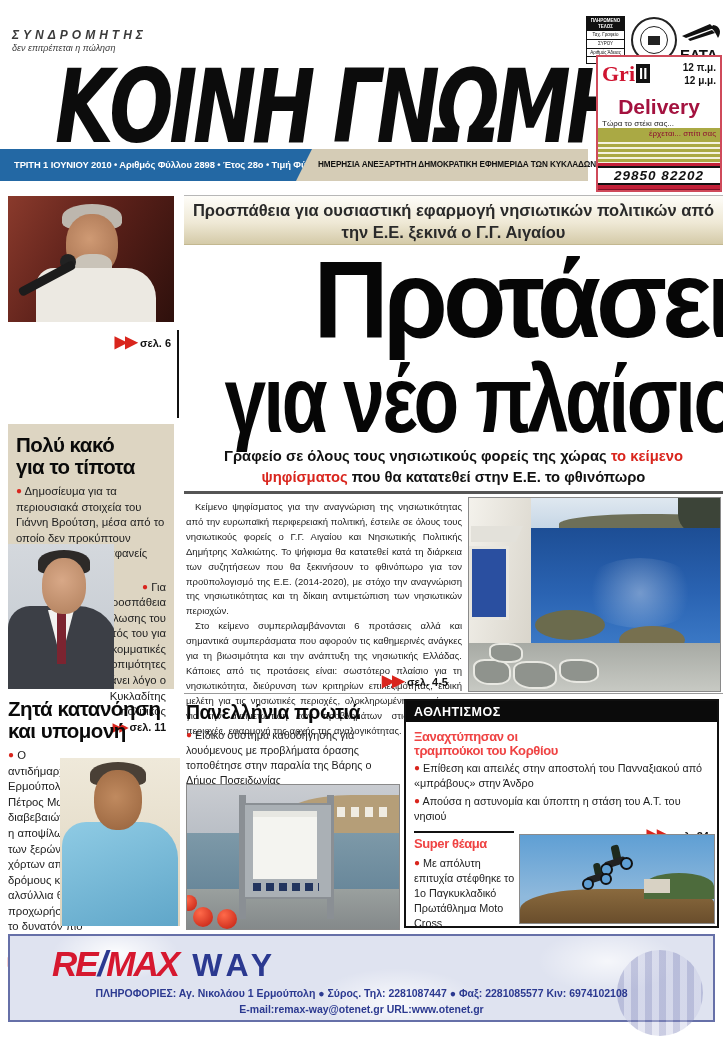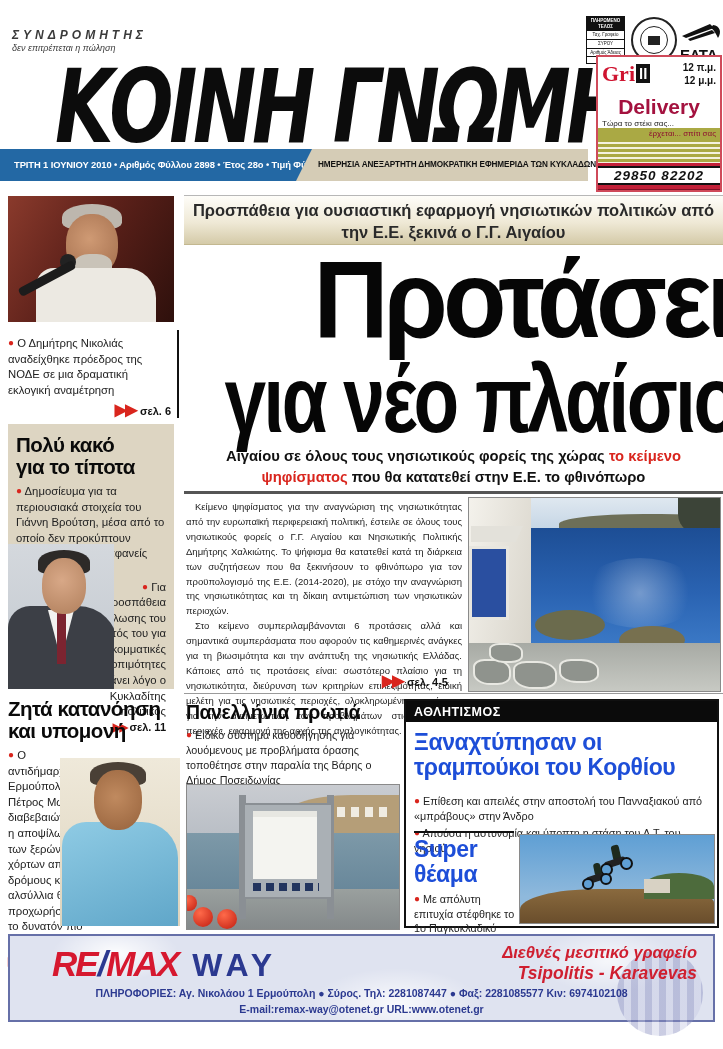--- a/index.html
+++ b/index.html
@@ -62,21 +62,21 @@
   .story-title{font-weight:bold;font-size:20.5px;letter-spacing:-0.5px;line-height:1.05;color:#0a0a0a;}
   .story-text{font-size:11.3px;line-height:1.38;color:#222;}
   .beige-box{background:#ddd5c2;}
   .vline{width:2px;background:#111;}
   .photo{overflow:hidden;position:absolute;}
   .photo.bordered{border:1px solid #8a8a8a;}
   
   .sports-box{border:2px solid #111;background:#fff;}
   .sports-bar{background:#0b0b0b;color:#fff;font-weight:bold;font-size:12.5px;
               letter-spacing:0.5px;padding:4px 0 3px 8px;}
-  .sports-title{font-weight:bold;font-size:23px;letter-spacing:-0.4px;line-height:1.08;color:#1d4ed8;}
+  .sports-title{font-weight:bold;font-size:13px;letter-spacing:-0.4px;line-height:1.08;color:#ef4444;}
   .sports-text{font-size:10.8px;line-height:1.38;color:#222;}
   
   .remax-box{border:2px solid #6670a8;
      background:
        radial-gradient(90px 40px at 15% 20%,rgba(255,255,255,.9),rgba(255,255,255,0) 70%),
        radial-gradient(120px 50px at 55% 80%,rgba(255,255,255,.8),rgba(255,255,255,0) 70%),
        radial-gradient(100px 45px at 85% 30%,rgba(255,255,255,.7),rgba(255,255,255,0) 70%),
        #dfe3f0;}
   .remax-logo{font-weight:bold;font-style:italic;font-size:35px;letter-spacing:-2px;color:#d6182f;white-space:nowrap;}
   .remax-slash{color:#2b3990;padding:0 1px;}
@@ -214,21 +214,21 @@
     </div>
     <div class="abs datebar-beige-text" style="left:318px;top:11px;">ΗΜΕΡΗΣΙΑ ΑΝΕΞΑΡΤΗΤΗ ΔΗΜΟΚΡΑΤΙΚΗ ΕΦΗΜΕΡΙΔΑ ΤΩΝ ΚΥΚΛΑΔΩΝ</div>
   </div>
 
   <div class="abs kicker" style="left:184px;top:195px;width:539px;height:50px;padding-top:3px;box-sizing:border-box;">Προσπάθεια για ουσιαστική εφαρμογή νησιωτικών πολιτικών από την Ε.Ε. ξεκινά ο Γ.Γ. Αιγαίου</div>
 
   <div class="abs headline hl1" style="left:50%;margin-left:93px;top:244px;transform-origin:center top;left:184px;width:539px;text-align:center;transform:scaleY(1.06);">Προτάσεις</div>
   <div class="abs headline hl2" style="left:184px;width:539px;text-align:center;top:352px;transform-origin:center top;transform:scaleX(0.85) scaleY(1.08);">για νέο πλαίσιο</div>
 
   <div class="abs subhead" style="left:184px;top:446px;width:539px;">
-    <span>Αιγαίου σε όλους τους νησιωτικούς φορείς της χώρας </span><span class="red">το κείμενο ψηφίσματος</span><span> που θα κατατεθεί στην Ε.Ε. το φθινόπωρο</span>
+    <span>Γραφείο σε όλους τους νησιωτικούς φορείς της χώρας </span><span class="red">το κείμενο ψηφίσματος</span><span> που θα κατατεθεί στην Ε.Ε. το φθινόπωρο</span>
   </div>
   <div class="abs lead-rule" style="left:184px;top:491px;width:539px;"></div>
 
   <div class="abs body-text" style="left:186px;top:500px;width:276px;height:188px;">
     <p>Κείμενο ψηφίσματος για την αναγνώριση της νησιωτικότητας από την ευρωπαϊκή περιφερειακή πολιτική, έστειλε σε όλους τους νησιωτικούς φορείς ο Γ.Γ. Αιγαίου και Νησιωτικής Πολιτικής Δημήτρης Χαλκιώτης. Το ψήφισμα θα κατατεθεί κατά τη διάρκεια των συζητήσεων που θα ξεκινήσουν το φθινόπωρο για τον προϋπολογισμό της Ε.Ε. (2014-2020), με στόχο την αναγνώριση της νησιωτικότητας και τη δίκαιη αντιμετώπιση των νησιωτικών περιοχών.</p>
     <p>Στο κείμενο συμπεριλαμβάνονται 6 προτάσεις αλλά και σημαντικά συμπεράσματα που αφορούν τις καθημερινές ανάγκες για τη βιωσιμότητα και την ανάπτυξη της νησιωτικής Ελλάδας. Κάποιες από τις προτάσεις είναι: σωστότερο πλαίσιο για τη νησιωτικότητα, διεύρυνση των κριτηρίων επιλεξιμότητας, ειδική μελέτη για τις νησιωτικές περιοχές, ολοκληρωμένη προσέγγιση για την αντιμετώπιση των προβλημάτων στις νησιωτικές περιοχές, εφαρμογή της αρχής της αναλογικότητας.</p>
   </div>
   <div class="abs" style="left:382px;top:671px;width:100px;">
     <span class="arrows">▶▶</span>
     <span class="pageref">σελ. 4-5</span>
@@ -255,24 +255,20 @@
   <div class="photo ph-speaker" style="left:8px;top:196px;width:166px;height:126px;">
     <div class="hair"></div>
       <div class="face"></div>
       <div class="beard"></div>
       <div class="shirt"></div>
     <div class="michead"></div>
       <div class="mic"></div>
   </div>
   <div class="abs vline" style="left:177px;top:330px;height:88px;"></div>
   <div class="abs" style="left:8px;top:330px;width:163px;">
-    <div class="story-text" style="margin-top:6px;">
-      <span class="bullet">●</span>
-      <span>Ο Δημήτρης Νικολιάς αναδείχθηκε πρόεδρος της ΝΟΔΕ σε μια δραματική εκλογική αναμέτρηση</span>
-    </div>
     <div style="text-align:right;margin-top:2px;">
       <span class="arrows">▶▶</span>
       <span class="pageref">σελ. 6</span>
     </div>
   </div>
 
   <div class="abs beige-box" style="left:8px;top:424px;width:166px;height:265px;">
     <div style="padding:10px 8px 0 8px;">
       <div class="story-title">Πολύ κακό</div>
       <div class="story-title">για το τίποτα</div>
@@ -344,21 +340,21 @@
     <div class="buoy" style="left:6px;bottom:2px;"></div>
     <div class="buoy" style="left:30px;bottom:0px;"></div>
     <div class="buoy" style="left:-6px;bottom:18px;width:16px;height:16px;"></div>
   </div>
 
   <div class="abs sports-box" style="left:404px;top:699px;width:315px;height:229px;box-sizing:border-box;">
     <div class="sports-bar">ΑΘΛΗΤΙΣΜΟΣ</div>
     <div style="padding:8px 8px 0 8px;">
       <div class="sports-title">Ξαναχτύπησαν οι</div>
       <div class="sports-title">τραμπούκοι του Κορθίου</div>
-      <div class="sports-text" style="margin-top:14px;">
+      <div class="sports-text" style="margin-top:3px;">
         <span class="bullet">●</span>
         <span>Επίθεση και απειλές στην αποστολή του Πανναξιακού από «μπράβους» στην Άνδρο</span>
       </div>
       <div class="sports-text" style="margin-top:3px;">
         <span class="bullet">●</span>
         <span>Απούσα η αστυνομία και ύποπτη η στάση του Α.Τ. του νησιού</span>
       </div>
       <div style="text-align:right;margin-top:1px;">
         <span class="arrows">▶▶</span>
         <span class="pageref">σελ. 24</span>
@@ -389,23 +385,19 @@
       <div class="wheel" style="left:62px;top:43px;width:8px;height:8px;"></div>
       <div class="wheel" style="left:80px;top:38px;width:8px;height:8px;"></div>
     </div>
   </div>
 
   <div class="abs remax-box" style="left:8px;top:934px;width:707px;height:88px;box-sizing:border-box;">
     <div class="abs balloon" style="right:10px;top:14px;"></div>
     <div class="abs remax-logo" style="left:42px;top:8px;">
       <span>RE</span><span class="remax-slash">/</span><span>MAX</span><span class="remax-way">WAY</span>
     </div>
-    <div class="abs remax-tagline" style="right:16px;top:6px;width:300px;">
-      <div>Διεθνές μεσιτικό γραφείο</div>
-      <div style="font-size:17.5px;">Tsipolitis - Karavevas</div>
-    </div>
     <div class="abs remax-info" style="left:0;right:0;top:50px;">
       <div>ΠΛΗΡΟΦΟΡΙΕΣ: Αγ. Νικολάου 1 Ερμούπολη  ●  Σύρος. Τηλ: 2281087447  ●  Φαξ: 2281085577 Κιν: 6974102108</div>
       <div>E-mail:remax-way@otenet.gr URL:www.otenet.gr</div>
     </div>
   </div>
 
 </div>
 
 </body></html>

